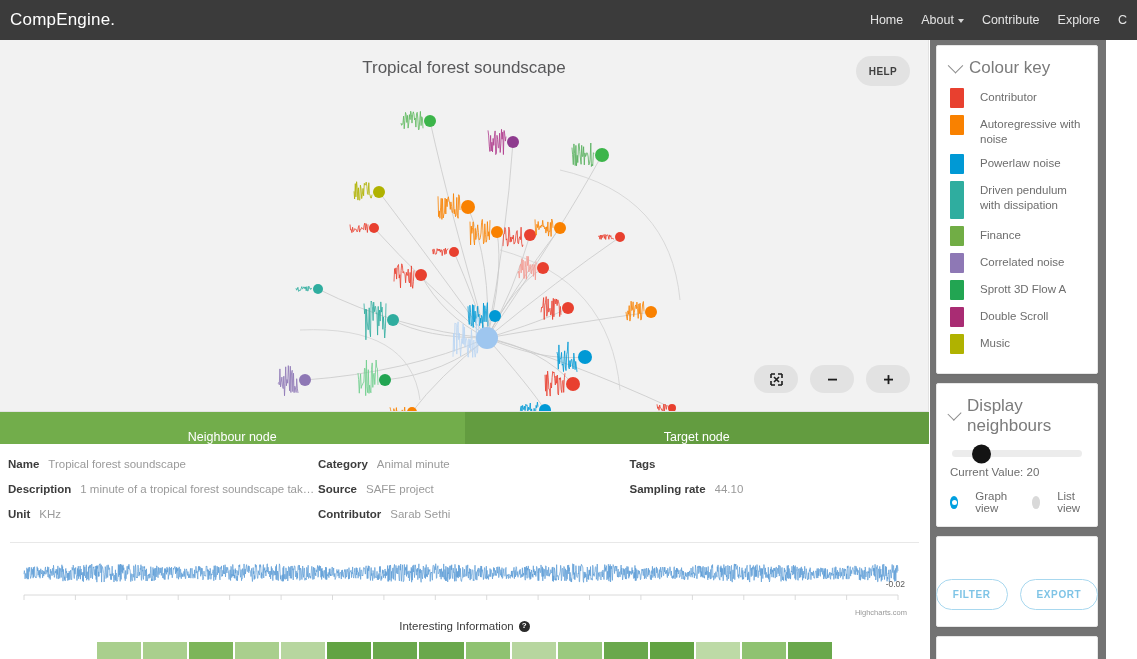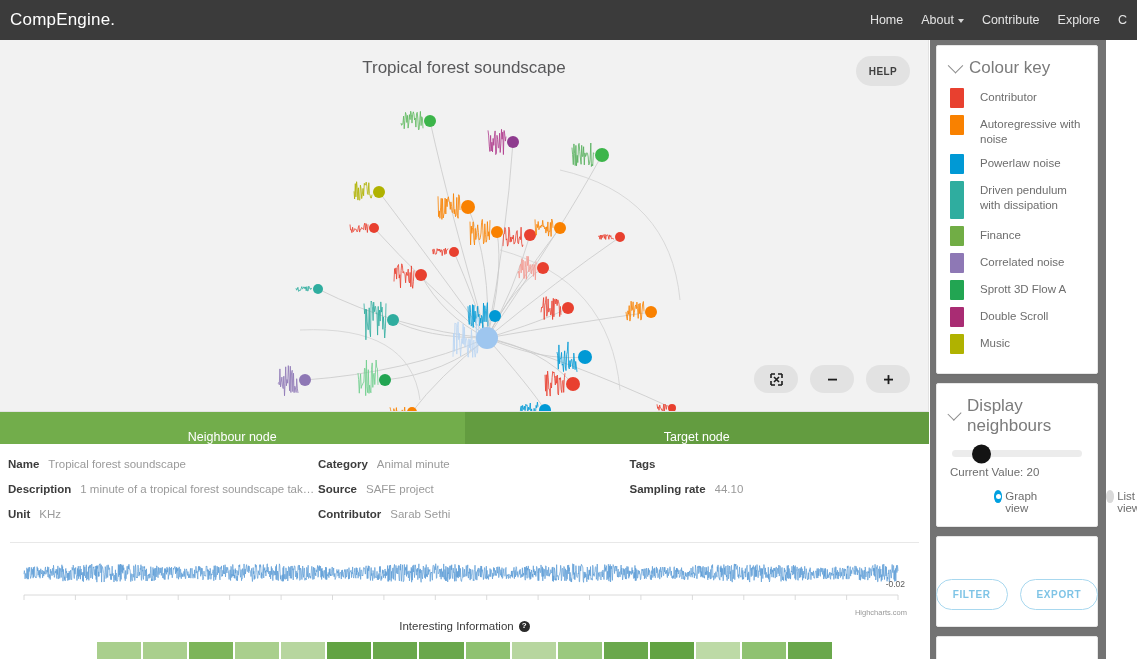--- a/index.html
+++ b/index.html
@@ -261,21 +261,21 @@
     width: 19px; height: 19px;
     margin-left: -9px;
     transform: translateY(-50%);
     border-radius: 50%;
     background: #141414;
     cursor: grab;
   }
   #cur-value { font-size: 11.5px; color: #6d6d6d; margin-bottom: 12px; }
 
   #view-radios { display: flex; align-items: center; gap: 20px; }
-  .radio-wrap { display: flex; align-items: flex-start; gap: 3px; cursor: pointer; margin-left: 44px; }
+  .radio-wrap { display: flex; align-items: center; gap: 17px; cursor: pointer; }
   .radio {
     width: 13px; height: 13px;
     border-radius: 50%;
     background: #d9d9d9;
     display: flex; align-items: center; justify-content: center;
   }
   .radio.on { background: #00a0e0; }
   .radio.on::after {
     content: "";
     width: 5px; height: 5px;

